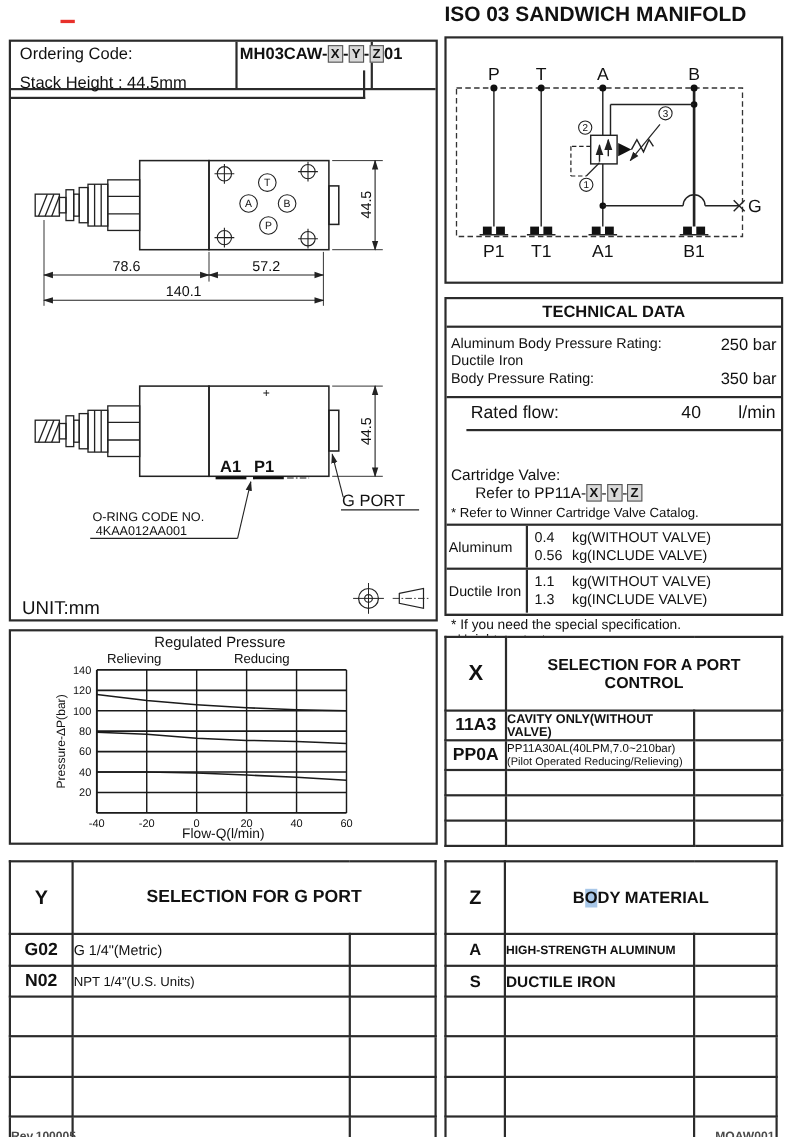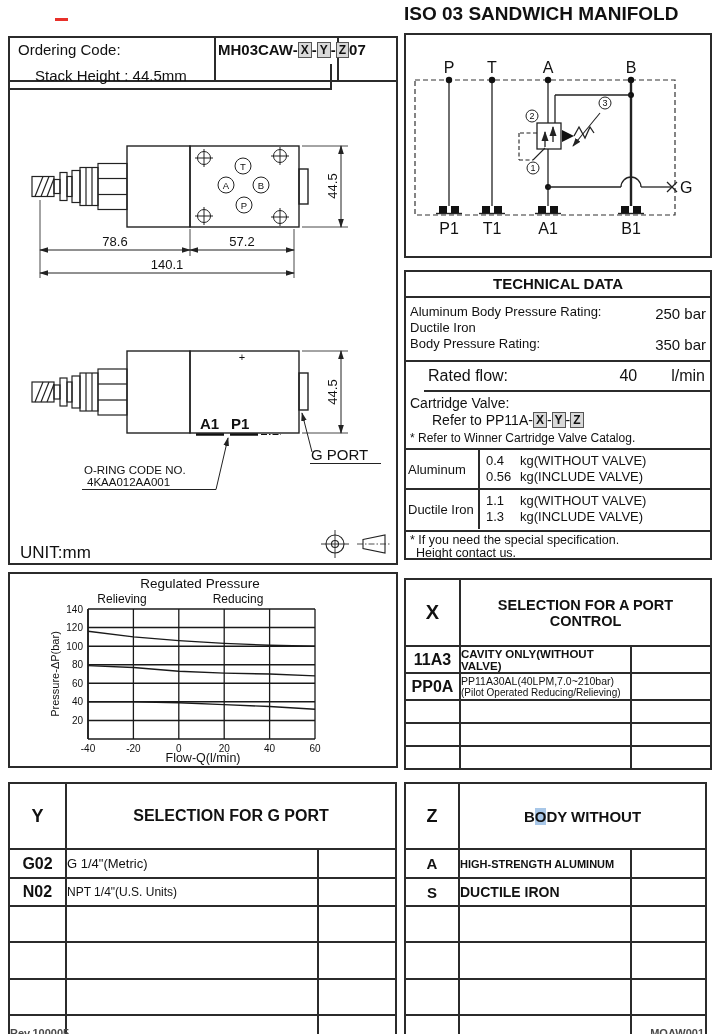--- a/index.html
+++ b/index.html
@@ -5,37 +5,37 @@
   html,body{margin:0;padding:0;background:#f0f0f0;}
   #page{position:relative;width:714px;height:1034px;background:#ffffff;overflow:hidden;
         font-family:"Liberation Sans",sans-serif;color:#111;}
   .panel{position:absolute;box-sizing:border-box;border:2px solid #2b2b2b;background:#fff;}
   
   #panel-left{left:8px;top:36px;width:390px;height:529px;}
   #order-row1{position:absolute;left:0;top:0;width:100%;height:44px;border-bottom:2px solid #2b2b2b;display:flex;box-sizing:border-box;}
   #order-row1 .c1{width:206px;border-right:2px solid #2b2b2b;font-size:15px;line-height:24px;padding-left:8px;box-sizing:border-box;}
   #order-row1 .c2{width:123px;border-right:2px solid #2b2b2b;font-size:15px;font-weight:bold;line-height:24px;padding-left:2px;box-sizing:border-box;white-space:nowrap;}
   #order-row2{position:absolute;left:0;top:26px;width:322px;height:26px;border-bottom:2px solid #2b2b2b;border-right:2px solid #2b2b2b;
-              font-size:15px;line-height:24px;padding-left:25px;box-sizing:border-box;}
+              font-size:15px;line-height:24px;padding-left:8px;box-sizing:border-box;}
   .lbox{display:inline-block;border:1px solid #555;background:#d9d9d9;padding:0 2px;font-weight:bold;font-size:12px;line-height:14px;vertical-align:1px;}
   #red-dash{position:absolute;left:55px;top:18px;width:13px;height:3px;background:#e8302a;}
   
   #main-title{position:absolute;left:404px;top:3px;width:308px;height:26px;font-size:19px;font-weight:bold;letter-spacing:0;white-space:nowrap;}
   #panel-circuit{left:404px;top:33px;width:308px;height:225px;}
   #panel-tech{left:404px;top:270px;width:308px;height:290px;}
   .tech-sec{box-sizing:border-box;border-bottom:2px solid #2b2b2b;position:relative;}
   #tech-title{height:26px;font-size:15px;font-weight:bold;text-align:center;line-height:24px;}
   #tech-press{height:64px;display:flex;}
   #tech-press .tleft{flex:1;padding:6px 0 0 4px;font-size:13px;line-height:16px;}
   #tech-press .tright{width:70px;display:flex;flex-direction:column;justify-content:space-between;padding:7px 4px 7px 0;font-size:15px;text-align:right;}
   #tech-flow{height:30px;display:flex;align-items:center;font-size:16px;margin-left:18px;}
   #tech-flow .fl{padding-left:4px;}
   #tech-flow .fv{margin-left:auto;padding-right:34px;}
   #tech-flow .fu{padding-right:5px;}
-  #tech-cart{height:58px;font-size:14px;padding:3px 0 0 4px;box-sizing:border-box;}
+  #tech-cart{height:58px;font-size:14px;padding:3px 0 0 4px;box-sizing:border-box;margin-top:28px;}
   #tech-cart .cl2{padding-left:22px;padding-top:1px;}
   #tech-cart .cl3{font-size:12px;padding-top:3px;}
   #tech-weights{height:82px;}
   .wrow{display:flex;height:39px;box-sizing:border-box;}
   .wrow.first{border-bottom:2px solid #2b2b2b;height:40px;}
   .wmat{width:74px;border-right:2px solid #2b2b2b;display:flex;align-items:center;padding-left:2px;font-size:13px;box-sizing:border-box;}
   .wlines{flex:1;padding:3px 0 0 6px;font-size:13px;line-height:16px;}
   .wval{display:inline-block;width:34px;}
   #tech-note{height:24px;border-bottom:none;font-size:12.5px;line-height:13px;padding:2px 0 0 4px;}
   
@@ -63,21 +63,21 @@
 
 <div id="page">
 
   <div id="red-dash"></div>
 
   <div id="main-title">ISO 03 SANDWICH MANIFOLD</div>
 
   <div id="panel-left" class="panel">
     <div id="order-row1">
       <div class="c1">Ordering Code:</div>
-      <div class="c2"><span>MH03CAW-</span><span class="lbox">X</span><span>-</span><span class="lbox">Y</span><span>-</span><span class="lbox">Z</span><span>07</span></div>
+      <div class="c2"><span>MH03CAW-</span><span class="lbox">X</span><span>-</span><span class="lbox">Y</span><span>-</span><span class="lbox">Z</span><span>01</span></div>
       <div class="c3"></div>
     </div>
     <div id="order-row2">Stack Height : 44.5mm</div>
 
     <svg style="position:absolute;left:0;top:54px;" width="386" height="471" viewBox="0 0 386 471">
       <defs>
         <marker id="arr" viewBox="0 0 10 10" refX="9" refY="5" markerWidth="9" markerHeight="9" orient="auto-start-reverse">
           <path d="M0,1.8 L10,5 L0,8.2 z" fill="#222"></path>
         </marker>
         <g id="valve-stem" stroke="#222" stroke-width="1.2" fill="none">
@@ -482,21 +482,21 @@
   <div id="panel-z" class="panel">
     <table class="sel" style="height:270px">
       <colgroup>
           <col style="width:54px">
           <col style="width:172px">
           <col>
         </colgroup>
       <tbody>
           <tr style="height:64px">
         <td class="codeh" style="font-size:18px">Z</td>
-        <td class="titleh" colspan="2"><span>B</span><span class="hl">O</span><span>DY WITHOUT</span></td>
+        <td class="titleh" colspan="2"><span>B</span><span class="hl">O</span><span>DY MATERIAL</span></td>
       </tr>
       <tr style="height:28px">
             <td class="code" style="font-size:15px">A</td>
             <td class="desc" style="font-weight:bold;font-size:11px">HIGH-STRENGTH ALUMINUM</td>
             <td></td>
           </tr>
       <tr style="height:27px">
             <td class="code" style="font-size:15px">S</td>
             <td class="desc" style="font-weight:bold;font-size:14px">DUCTILE IRON</td>
             <td></td>

